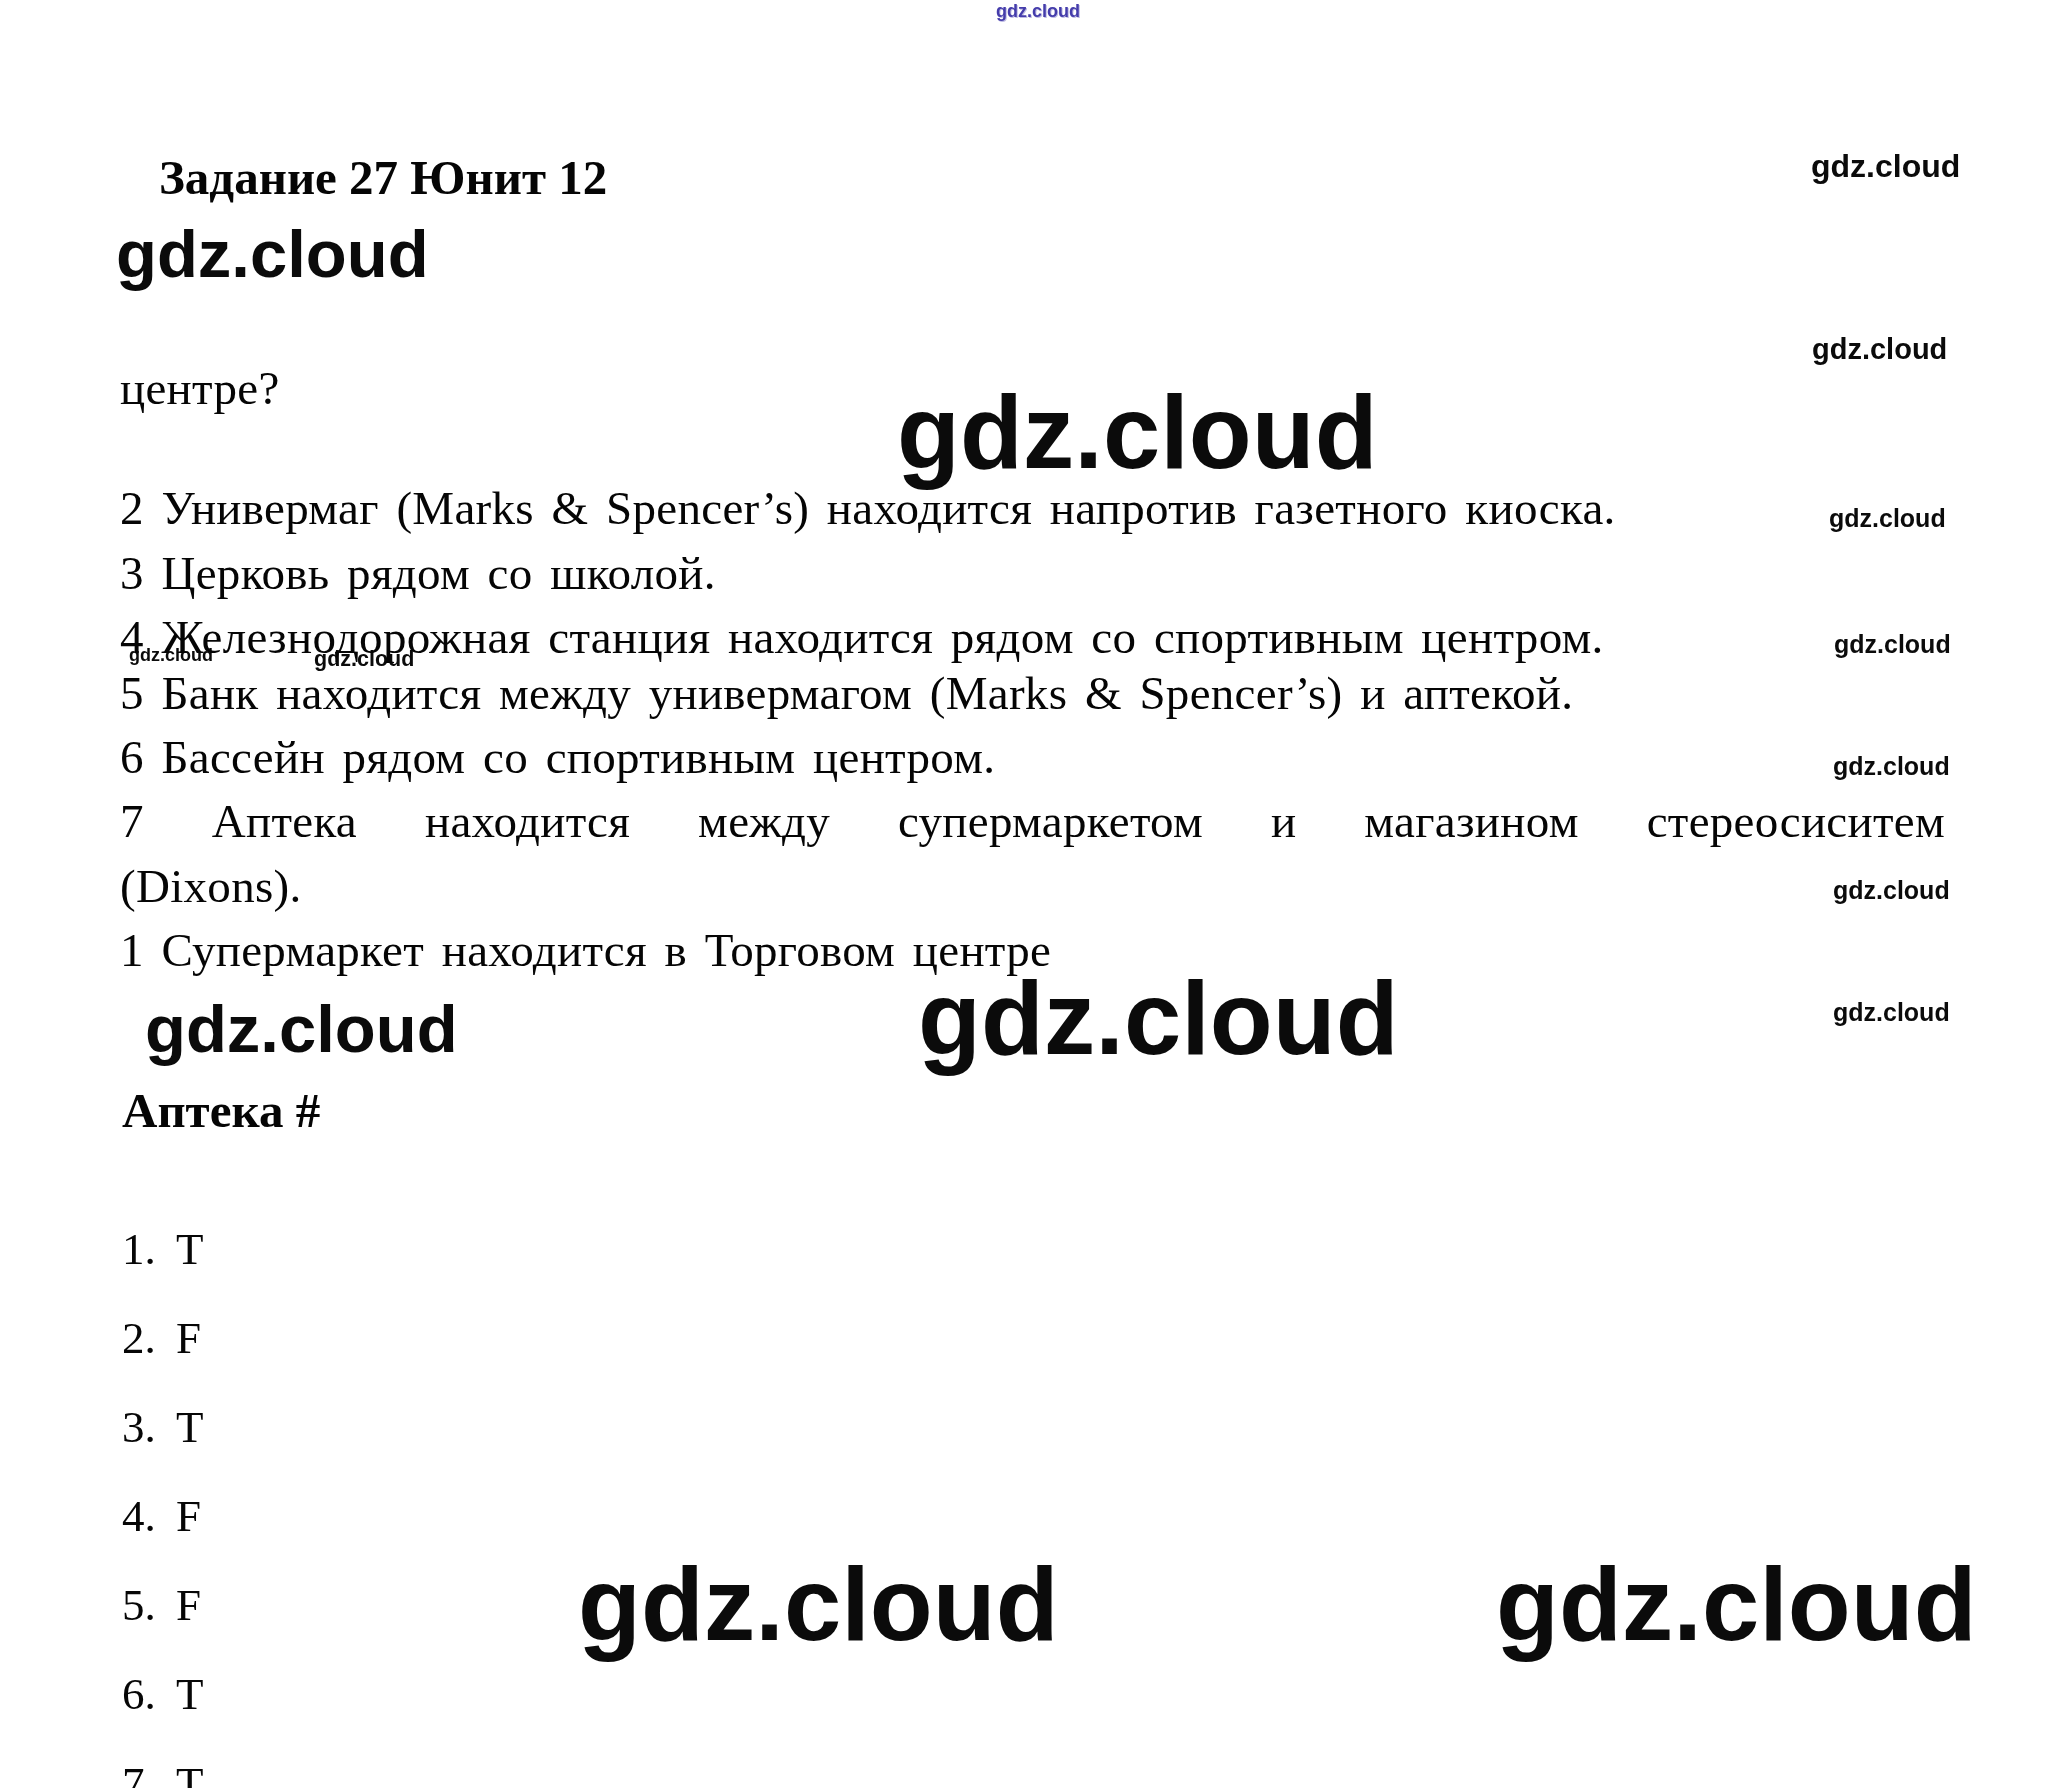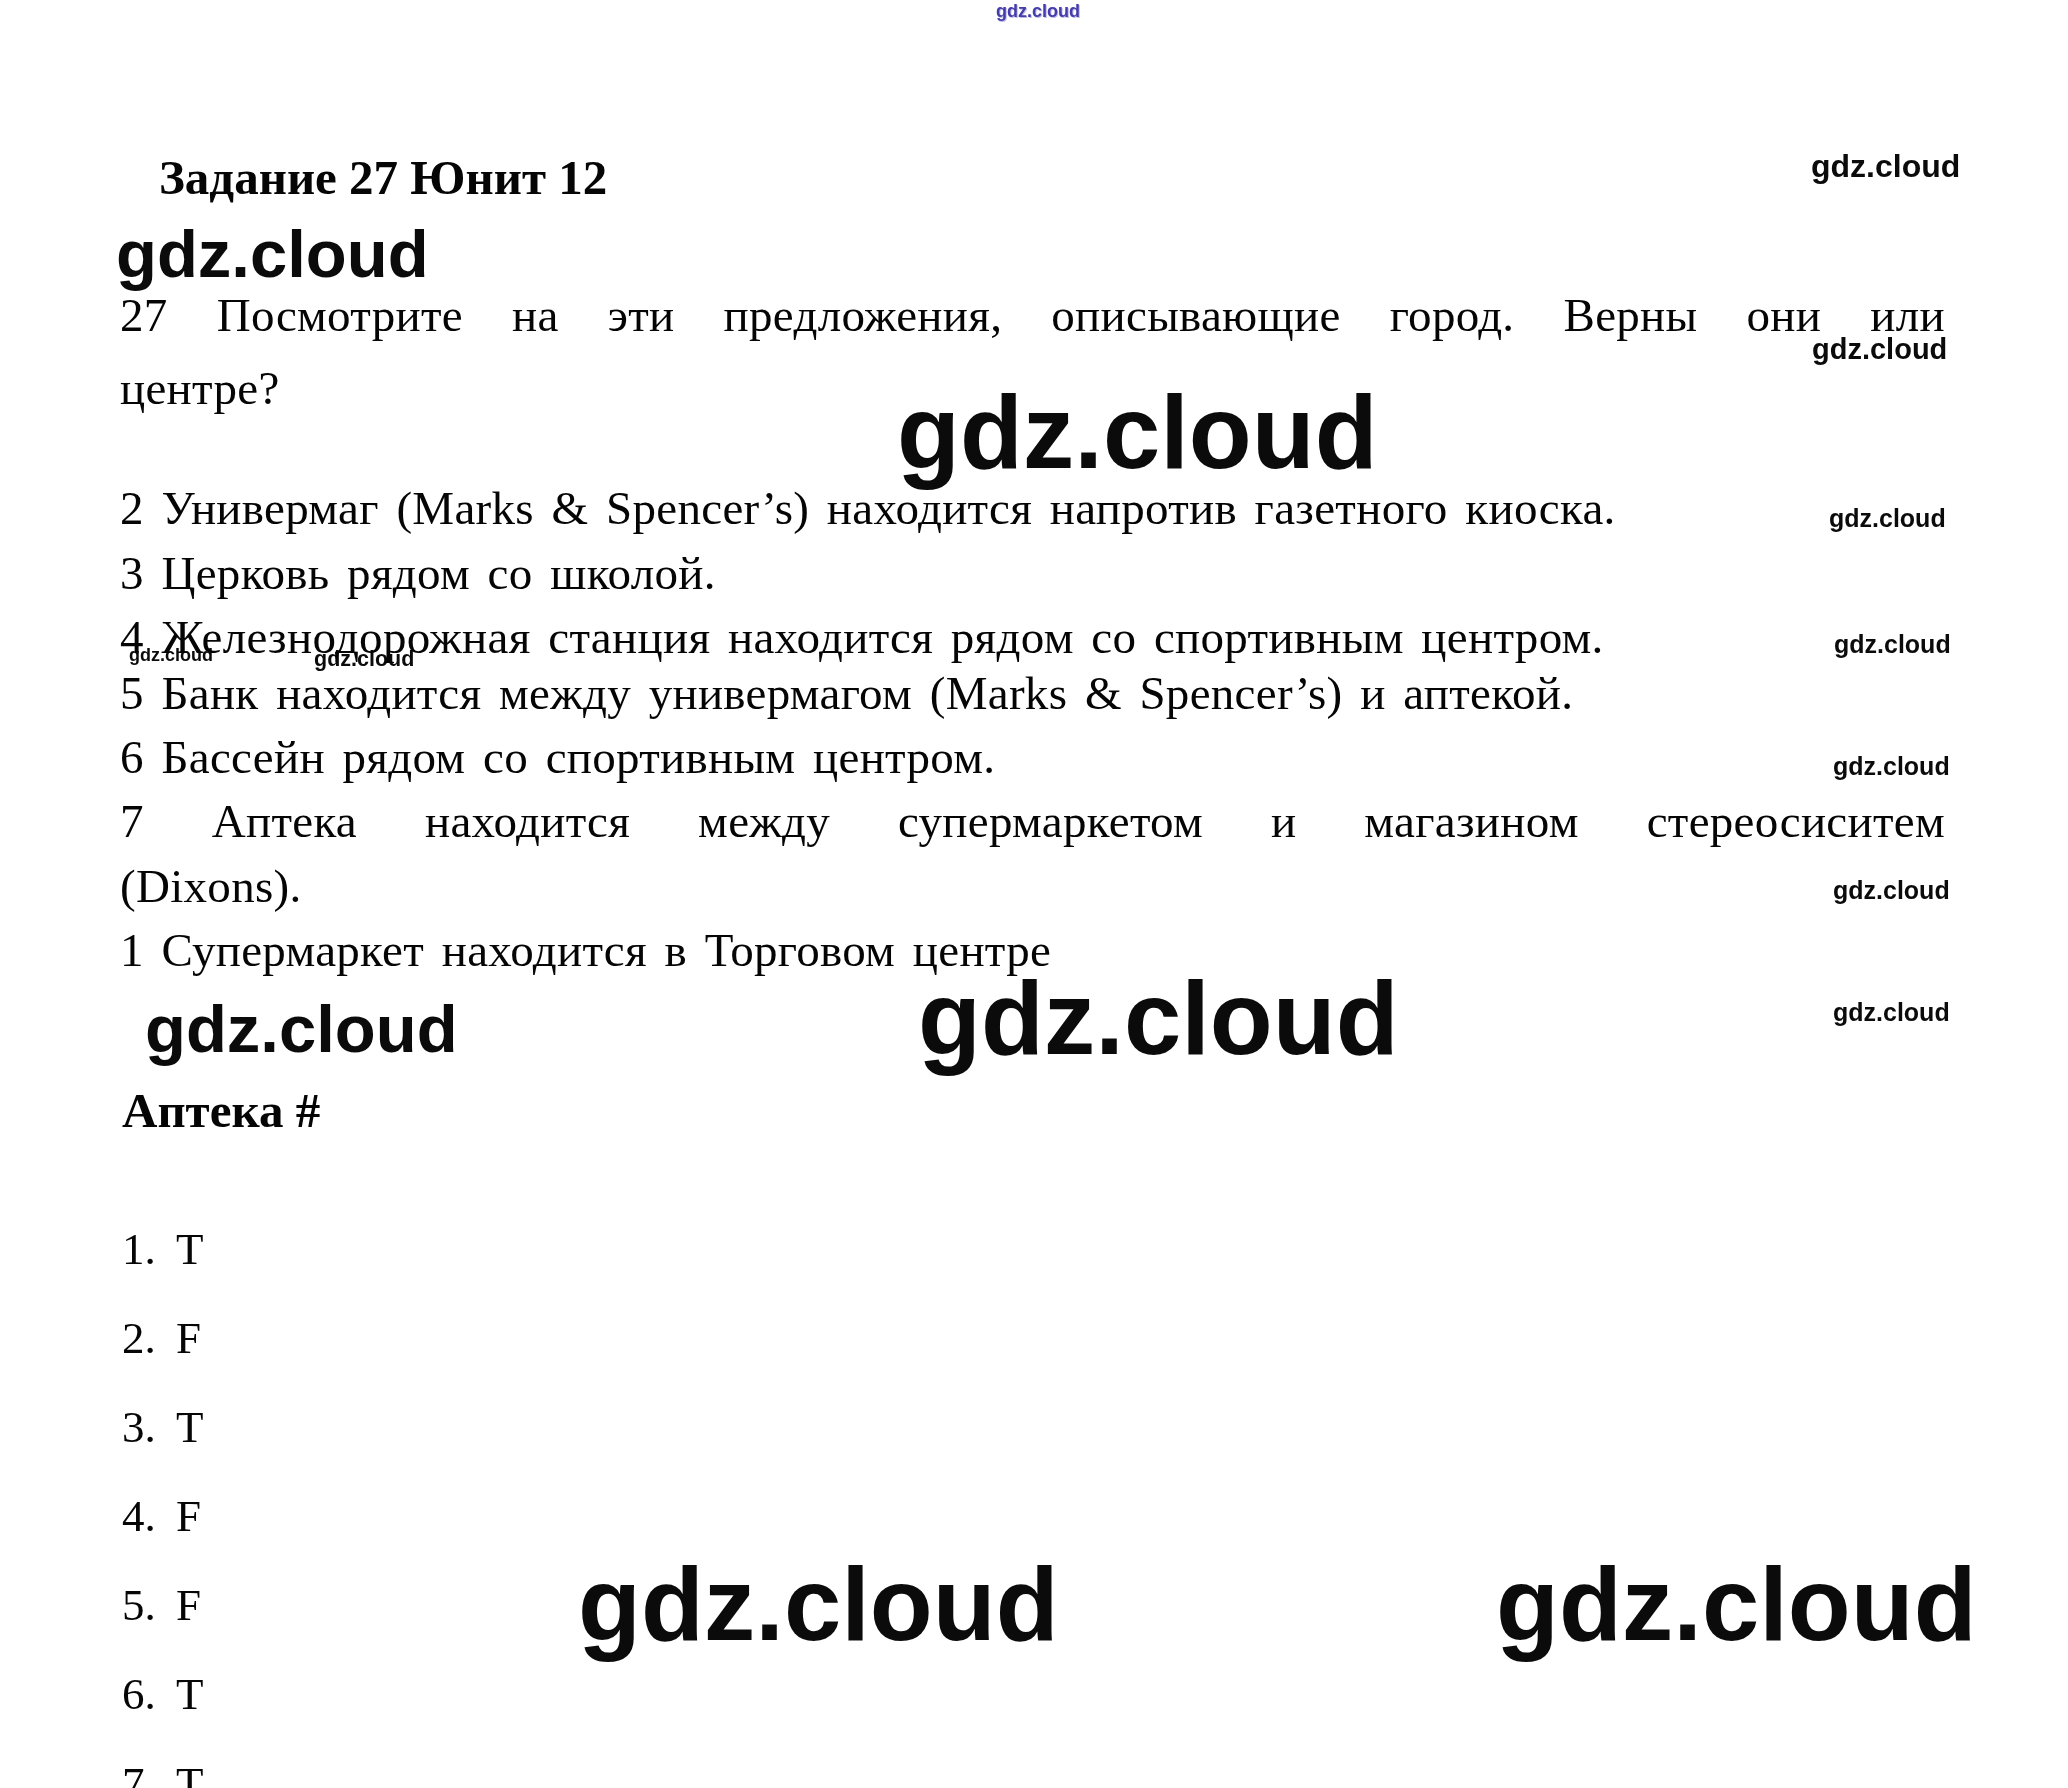--- a/index.html
+++ b/index.html
@@ -102,21 +102,20 @@
   <span class="wm" style="left:145px;top:995px;font-size:67px;">gdz.cloud</span>
 
   <span class="wm" style="left:918px;top:967px;font-size:103px;">gdz.cloud</span>
 
   <span class="wm" style="left:578px;top:1553px;font-size:103px;">gdz.cloud</span>
 
   <span class="wm" style="left:1496px;top:1553px;font-size:103px;">gdz.cloud</span>
 
   <div class="doc-heading" style="top:152px;margin-left:37px;">Задание 27 Юнит 12</div>
 
-  <div class="tline just" style="top:289px;">27 Посмотрите на эти предложения, описывающие город. Верны они или</div>
   <div class="tline" style="top:362px;">центре?</div>
 
   <div class="tline" style="top:482px;">2 Универмаг (Marks &amp; Spencer’s) находится напротив газетного киоска.</div>
   <div class="tline" style="top:547px;">3 Церковь рядом со школой.</div>
   <div class="tline" style="top:611px;">4 Железнодорожная станция находится рядом со спортивным центром.</div>
   <div class="tline" style="top:667px;">5 Банк находится между универмагом (Marks &amp; Spencer’s) и аптекой.</div>
   <div class="tline" style="top:731px;">6 Бассейн рядом со спортивным центром.</div>
   <div class="tline just" style="top:795px;">7 Аптека находится между супермаркетом и магазином стереосиситем</div>
   <div class="tline" style="top:860px;">(Dixons).</div>
   <div class="tline" style="top:924px;">1 Супермаркет находится в Торговом центре</div>

